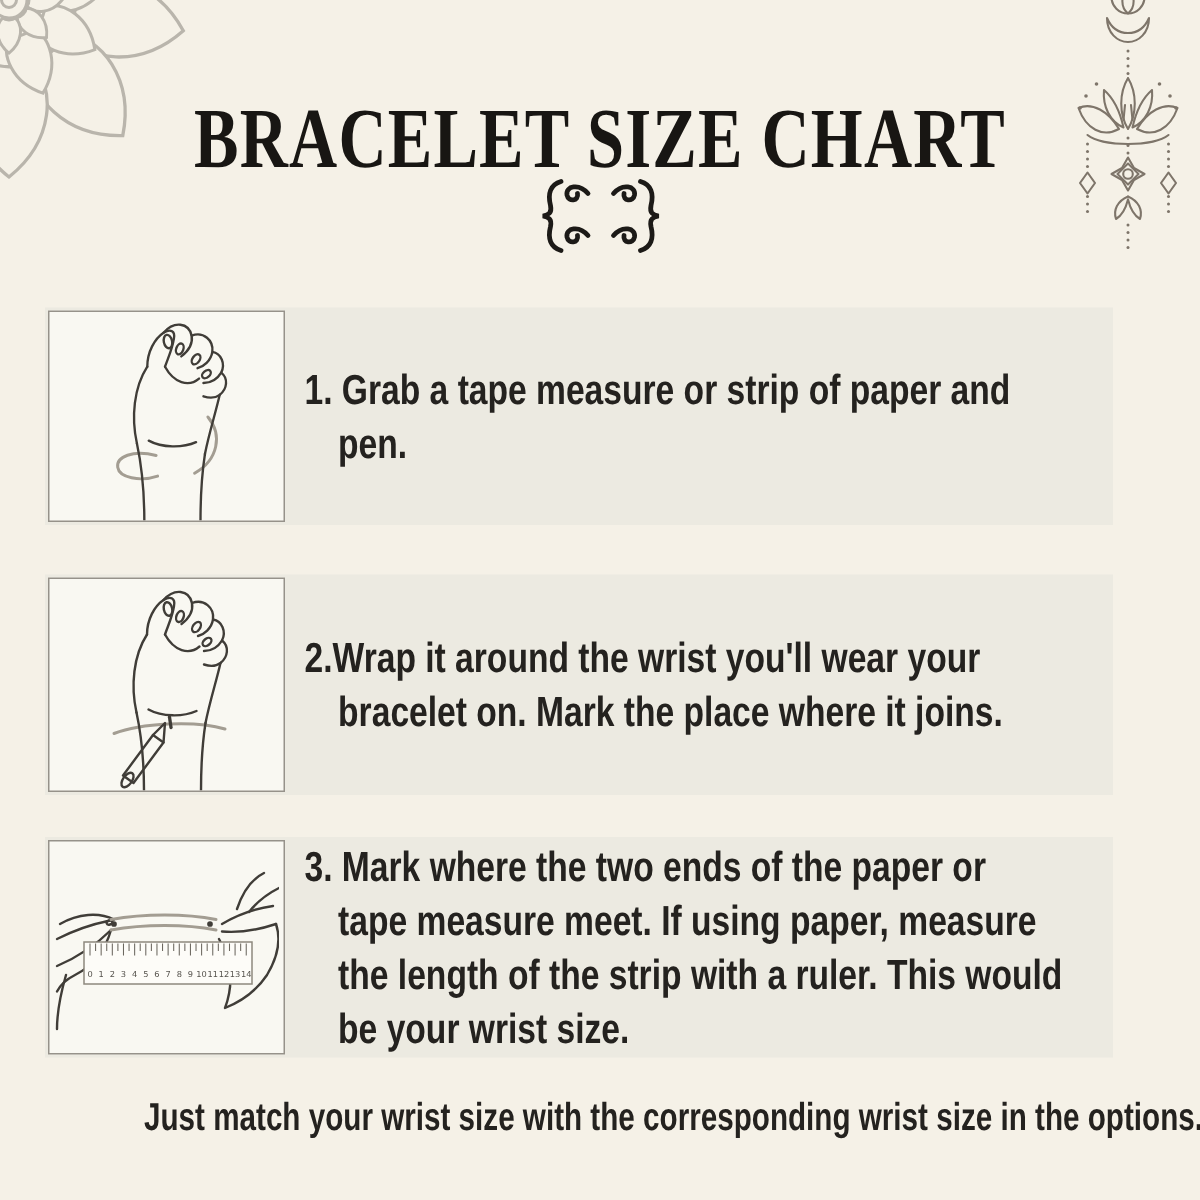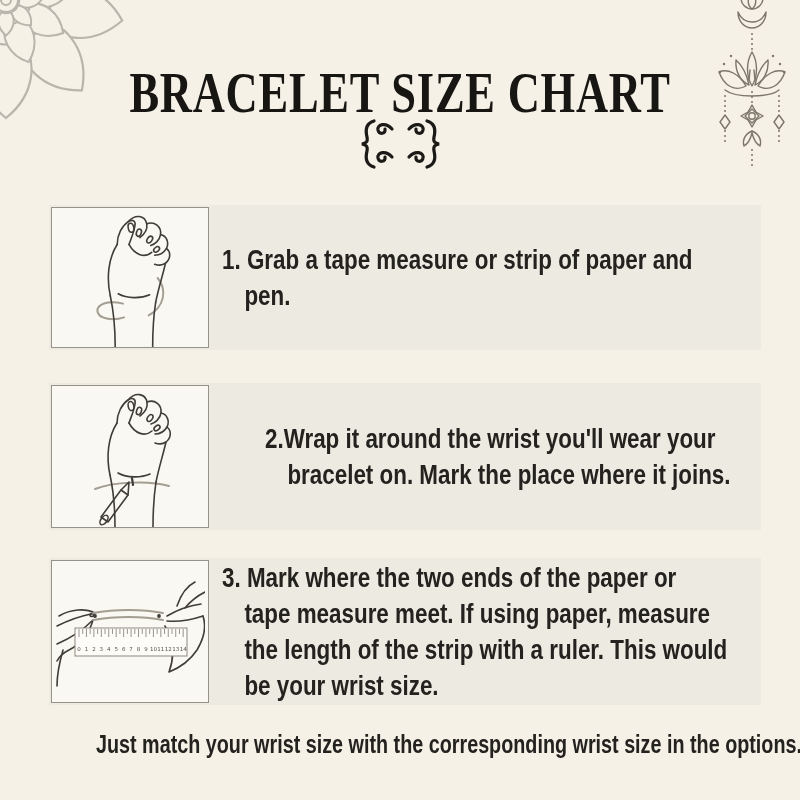--- a/index.html
+++ b/index.html
@@ -32,26 +32,26 @@
   .pill {
     background:#141210; color:#f6f3ec;
     border-radius:20px; padding:5px 25px 7px 25px;
     font-family:"Liberation Serif", serif;
     font-weight:700; font-size:22px; letter-spacing:.5px;
     white-space:nowrap;
   }
   .flourish { display:block; }
 
   .step-row {
-    position:absolute; left:49px; width:712px;
+    position:absolute; left:30px; width:712px;
     background:#eceae1;
     display:flex; align-items:center;
   }
   #row1 { top:205px; height:145px; }
-  #row2 { top:383px; height:147px;gap:43px; }
+  #row2 { top:383px; height:147px; }
   #row3 { top:558px; height:147px; }
   .illus-box {
     flex:0 0 158px; width:158px; height:calc(100% - 4px);
     margin:2px 0 2px 2px;
     background:#f9f8f2;
     border:1.5px solid #96928a;
     display:flex; align-items:center; justify-content:center;
     overflow:hidden;
   }
   .step-text {

